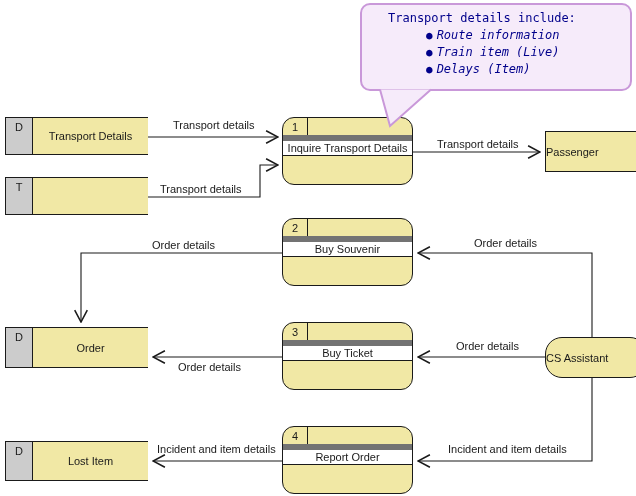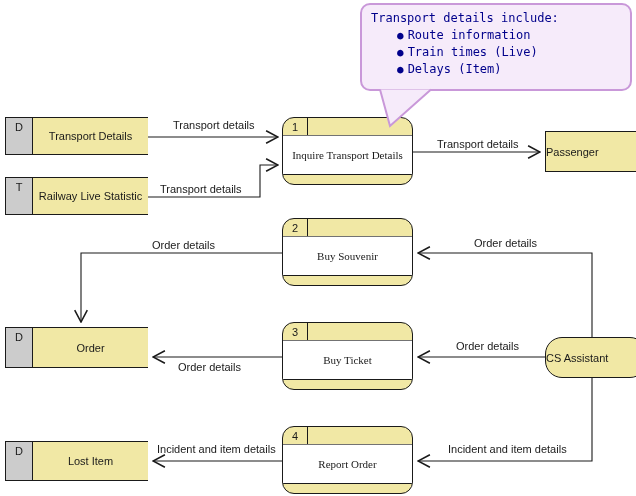--- a/index.html
+++ b/index.html
@@ -18,41 +18,41 @@
   .store .sname { flex:1; display:flex; align-items:center; justify-content:center;
                   font-size:11px; color:#1a1a1a; text-align:center; }
 
   
   .process { position:absolute; left:282px; width:131px; height:68px;
              background:#f1e8a5; border:1.5px solid #1a1a1a; border-radius:12px;
              overflow:hidden; z-index:2; }
   .process .numcell { position:absolute; top:0; left:0; width:25px; height:17px;
                       border-right:1px solid #1a1a1a; display:flex; align-items:center;
                       justify-content:center; font-size:11px; color:#1a1a1a; }
-  .process .nameband { position:absolute; top:17px; left:-2px; right:-2px; height:40px;
-                       background:#ffffff; border-top:1px solid #737373;
+  .process .nameband { position:absolute; top:17px; left:-2px; right:-2px; height:21px;
+                       background:#ffffff; border-top:6px solid #737373;
                        border-bottom:1px solid #1a1a1a; display:flex; align-items:center;
-                       justify-content:center; font-size:11px; color:#1a1a1a;font-family:Liberation Serif, serif; }
+                       justify-content:center; font-size:11px; color:#1a1a1a; }
 
   
   .entity { position:absolute; left:545px; width:102px; height:41px;
             background:#f1e8a5; border:1.5px solid #1a1a1a; display:flex;
             align-items:center; justify-content:flex-start; font-size:11px;
             color:#1a1a1a; z-index:2; }
 
   
   .flowlabel { position:absolute; font-size:11px; color:#1a1a1a;
                white-space:nowrap; z-index:3; }
 
   
   .callout { position:absolute; left:360px; top:3px; width:272px; height:88px;
              background:#f6ebfa; border:2px solid #c998d9; border-radius:10px;
-             padding:5px 8px 0 9px; font-family:"DejaVu Sans Mono", monospace;
+             padding:5px 8px 0 26px; font-family:"DejaVu Sans Mono", monospace;
              font-size:12px; line-height:17px; color:#00008b; z-index:6; }
-  .callout .bullets { margin-left:26px; }
+  .callout .bullets { margin-left:38px;font-style:italic; }
   .callout .bullet-glyph { margin-right:4px; font-size:11px; }
   #callout-tail { position:absolute; left:0; top:0; z-index:7; pointer-events:none; }
 </style>
 </head>
 <body>
 
 <div id="canvas">
 
   <svg id="flow-layer" width="636" height="496">
     <defs>
@@ -70,21 +70,20 @@
     <path d="M592,378 L592,461 L418,461" fill="none" stroke="#1a1a1a" stroke-width="1.1" marker-end="url(#arrow)"></path>
     <path d="M282,461 L153,461" fill="none" stroke="#1a1a1a" stroke-width="1.1" marker-end="url(#arrow)"></path>
   </svg>
 
   <div class="store" style="top:117px; height:38px;">
     <div class="tab">D</div>
     <div class="sname">Transport Details</div>
   </div>
   <div class="store" style="top:177px; height:38px;">
     <div class="tab">T</div>
-    <div class="sname">Railway Live Statistic</div>
   </div>
   <div class="store" style="top:327px; height:41px;">
     <div class="tab">D</div>
     <div class="sname">Order</div>
   </div>
   <div class="store" style="top:441px; height:40px;">
     <div class="tab">D</div>
     <div class="sname">Lost Item</div>
   </div>
 
@@ -119,21 +118,21 @@
   <div class="flowlabel" style="left:474px; top:237px;">Order details</div>
   <div class="flowlabel" style="left:456px; top:340px;">Order details</div>
   <div class="flowlabel" style="left:178px; top:361px;">Order details</div>
   <div class="flowlabel" style="left:448px; top:443px;">Incident and item details</div>
   <div class="flowlabel" style="left:157px; top:443px;">Incident and item details</div>
 
   <div class="callout">
     <div>Transport details include:</div>
     <div class="bullets">
       <div><span class="bullet-glyph">●</span><span>Route information</span></div>
-      <div><span class="bullet-glyph">●</span><span>Train times (Live)</span></div>
+      <div><span class="bullet-glyph">●</span><span>Train item (Live)</span></div>
       <div><span class="bullet-glyph">●</span><span>Delays (Item)</span></div>
     </div>
   </div>
   <svg id="callout-tail" width="636" height="496">
     <path d="M380,89.6 L390,126 L431,89.6" fill="#f6ebfa" stroke="#c998d9" stroke-width="2"></path>
   </svg>
 
 </div>
 
 </body></html>

